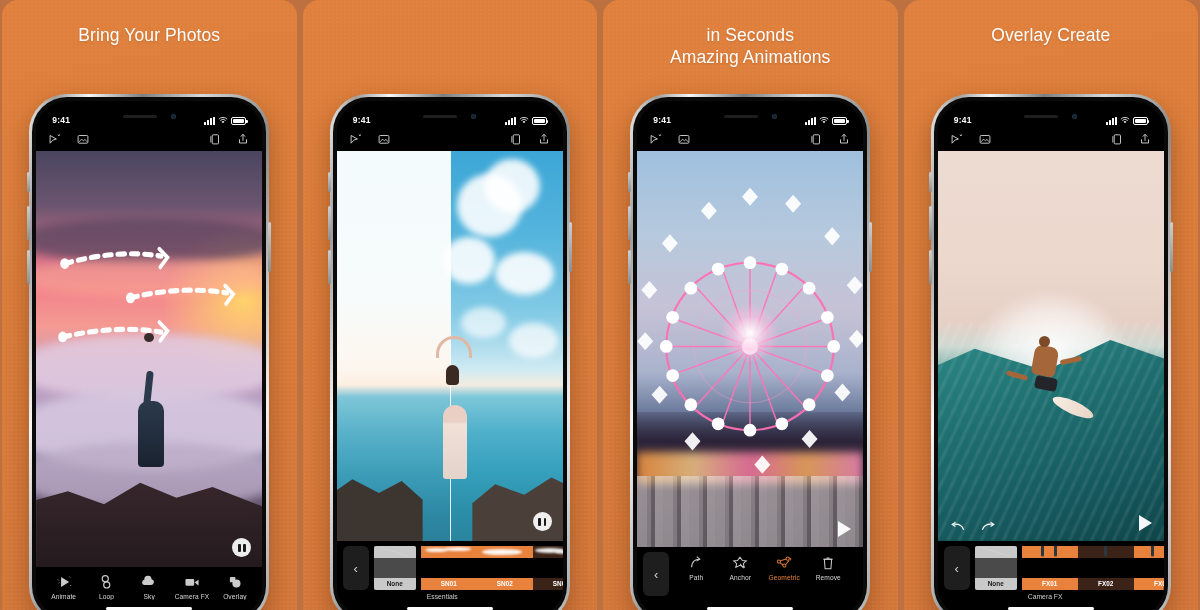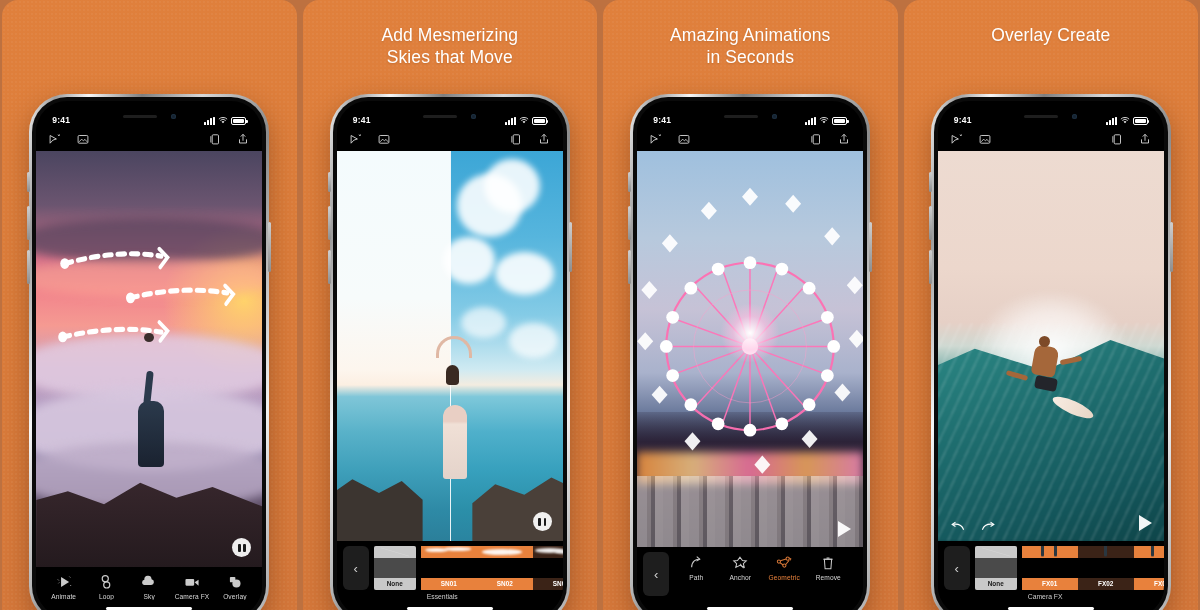--- a/index.html
+++ b/index.html
@@ -233,20 +233,21 @@
   .fxfig{position:absolute;bottom:18%;width:3px;height:12px;background:#2b3740;border-radius:1px;}
   .fxrefl{position:absolute;bottom:8%;width:3px;height:7px;background:rgba(43,55,64,.4);border-radius:1px;}
 </style>
 </head>
 <body>
 
 <div class="stage">
 
   <div class="panel">
     <div class="headline">
+      <div>Bring Your Photos</div>
     </div>
 
     <div class="phone">
       <div class="frame">
         <span class="btn-side btn-mute"></span>
         <span class="btn-side btn-vup"></span>
         <span class="btn-side btn-vdn"></span>
         <span class="btn-side btn-pwr"></span>
         <div class="frame-inner">
           <div class="screen">
@@ -393,24 +394,20 @@
             <div class="homebar">
                 <i></i>
               </div>
           </div>
         </div>
       </div>
     </div>
   </div>
 
   <div class="panel">
-    <div class="headline">
-      <div>Add Mesmerizing</div>
-      <div>Skies that Move</div>
-    </div>
 
     <div class="phone">
       <div class="frame">
         <span class="btn-side btn-mute"></span>
         <span class="btn-side btn-vup"></span>
         <span class="btn-side btn-vdn"></span>
         <span class="btn-side btn-pwr"></span>
         <div class="frame-inner">
           <div class="screen">
             <div class="notch">
@@ -535,22 +532,22 @@
                 <i></i>
               </div>
           </div>
         </div>
       </div>
     </div>
   </div>
 
   <div class="panel">
     <div class="headline">
+      <div>in Seconds</div>
       <div>Amazing Animations</div>
-      <div>in Seconds</div>
     </div>
 
     <div class="phone">
       <div class="frame">
         <span class="btn-side btn-mute"></span>
         <span class="btn-side btn-vup"></span>
         <span class="btn-side btn-vdn"></span>
         <span class="btn-side btn-pwr"></span>
         <div class="frame-inner">
           <div class="screen">

